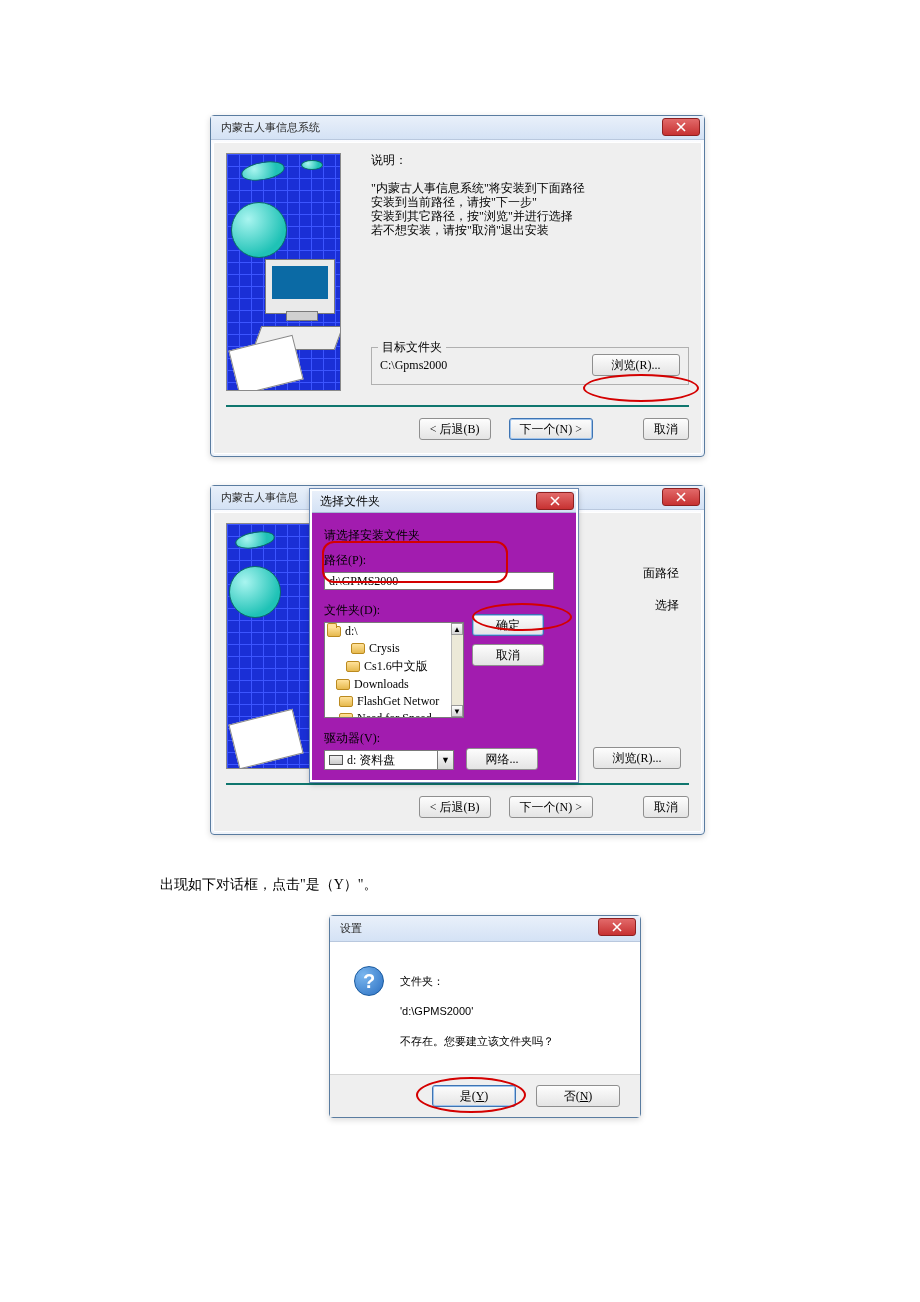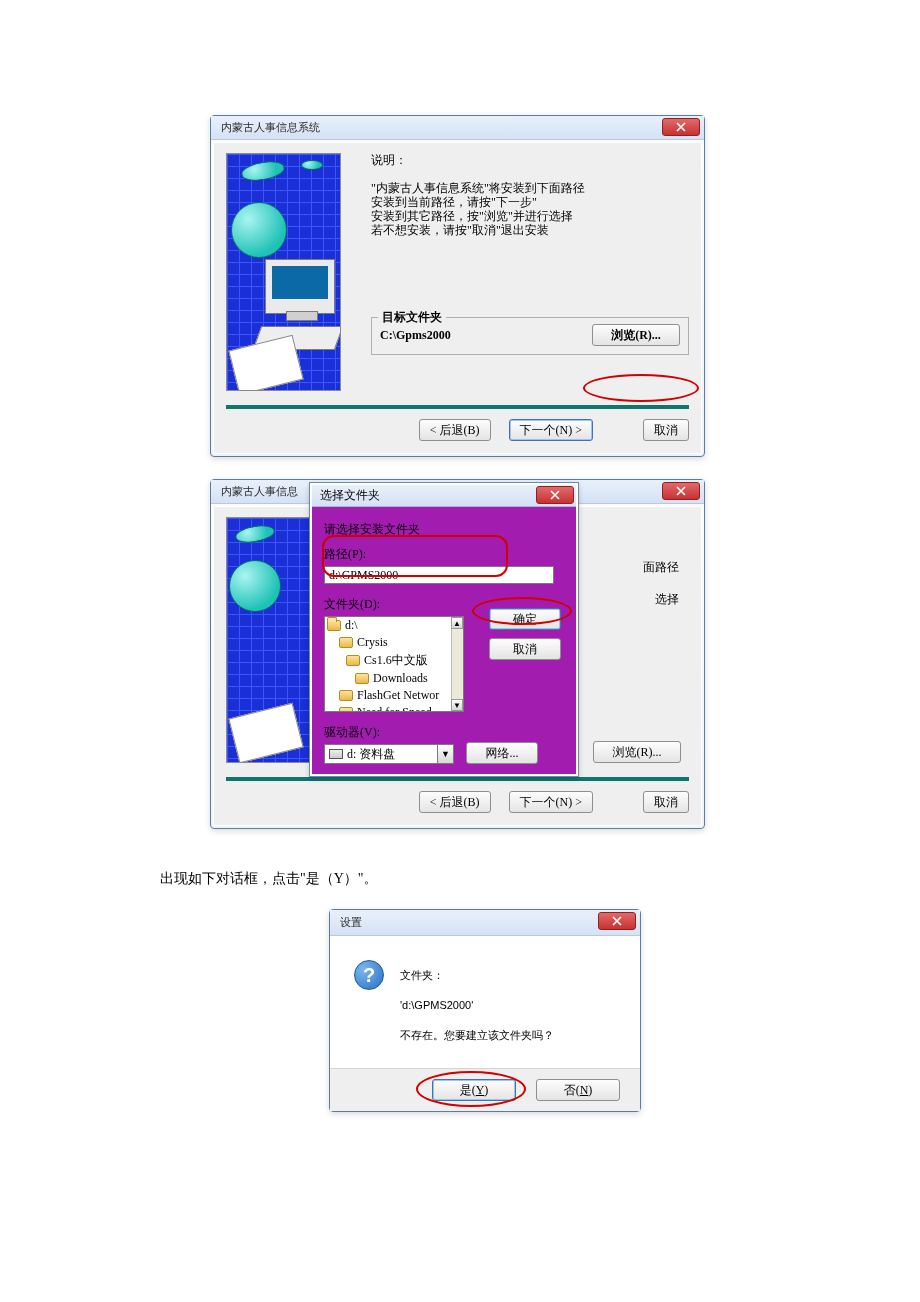--- a/index.html
+++ b/index.html
@@ -69,24 +69,24 @@
   .txt12{font-size:12px;font-family:"SimSun","宋体",serif;}
   .btn {
     font-size:12px;font-family:"SimSun","宋体",serif;
     padding:1px 10px;height:22px;
     background:linear-gradient(#fdfdfd,#e4e4e4);
     border:1px solid #8f8f8f;border-radius:3px;
     display:inline-flex;align-items:center;justify-content:center;
     cursor:default; white-space:nowrap;
   }
   .btn.default{border:1px solid #3e74b3;box-shadow:0 0 0 1px #9ec3ec inset;}
-  .button-bar{margin-top:14px;height:36px;display:flex;align-items:center;justify-content:flex-end;gap:18px;border-top:4px solid #0f766e;padding-top:10px;}
+  .button-bar{margin-top:14px;height:36px;display:flex;align-items:center;justify-content:flex-end;gap:18px;border-top:2px solid #0f766e;padding-top:10px;}
   .red-oval{position:absolute;border:2px solid #d40000;border-radius:50%;pointer-events:none;}
 
-  .dialog2-wrap{position:relative;margin-top:22px;}
+  .dialog2-wrap{position:relative;margin-top:28px;}
   .dialog2-back{position:absolute;left:0;top:0;}
   .dialog2-front{position:absolute;}
 
   .winxp {
     background:#a21caf;border:2px solid #fff;outline:1px solid #6b89b3;
     box-shadow:0 2px 6px rgba(0,0,0,0.25);font-family:"SimSun","宋体",serif;
   }
   .titlebar2{height:22px;background:linear-gradient(#e9f0fa,#d4e2f5);border-bottom:1px solid #a6b8d4;display:flex;align-items:center;padding-left:8px;font-size:12px;}
   .winxp .body{padding:10px 12px;font-size:12px;}
   .label-l{font-size:12px;margin:4px 0 3px 0;}
@@ -135,21 +135,21 @@
           <div class="keyb"></div>
           <div class="paper"></div>
         </div>
         <div class="desc-col">
           <div class="desc-title">说明：</div>
           <div class="desc-line">"内蒙古人事信息系统"将安装到下面路径</div>
           <div class="desc-line">安装到当前路径，请按"下一步"</div>
           <div class="desc-line">安装到其它路径，按"浏览"并进行选择</div>
           <div class="desc-line">若不想安装，请按"取消"退出安装</div>
 
-          <div class="group-box" style="margin-top:80px;font-weight:bold;">
+          <div class="group-box" style="margin-top:110px;">
             <div class="group-label">目标文件夹</div>
             <div class="path-row">
               <span style="flex:1;">C:\Gpms2000</span>
               <span class="btn" style="width:88px;">浏览(R)...</span>
             </div>
           </div>
         </div>
       </div>
       <div class="button-bar">
         <span class="btn">&lt; 后退(B)</span>
@@ -201,37 +201,37 @@
         <div class="close-btn" style="top:1px;right:2px;">
           <svg viewBox="0 0 10 10">
               <path d="M1 1 L9 9 M9 1 L1 9" stroke="#fff" stroke-width="1.6"></path>
             </svg>
         </div>
       </div>
       <div class="body">
         <div class="label-l">请选择安装文件夹</div>
         <div class="label-l" style="margin-top:8px;">路径(P):</div>
         <input class="text-input" style="width: 230px;" value="d:\GPMS2000">
-        <div style="display:flex;gap:25px;margin-top:8px;">
+        <div style="display:flex;gap:8px;margin-top:8px;">
           <div>
             <div class="label-l">文件夹(D):</div>
             <div class="listbox" style="position:relative;">
               <div class="folder-row">
                   <span class="folder-icon open"></span>
                   <span>d:\</span>
                 </div>
-              <div class="folder-row" style="padding-left:14px">
+              <div class="folder-row" style="padding-left:26px">
                   <span class="folder-icon"></span>
                   <span>Crysis</span>
                 </div>
               <div class="folder-row" style="padding-left:21px">
                   <span class="folder-icon"></span>
                   <span>Cs1.6中文版</span>
                 </div>
-              <div class="folder-row" style="padding-left:30px">
+              <div class="folder-row" style="padding-left:11px">
                   <span class="folder-icon"></span>
                   <span>Downloads</span>
                 </div>
               <div class="folder-row" style="padding-left:14px">
                   <span class="folder-icon"></span>
                   <span>FlashGet Networ</span>
                 </div>
               <div class="folder-row" style="padding-left:14px">
                   <span class="folder-icon"></span>
                   <span>Need for Speed</span>

